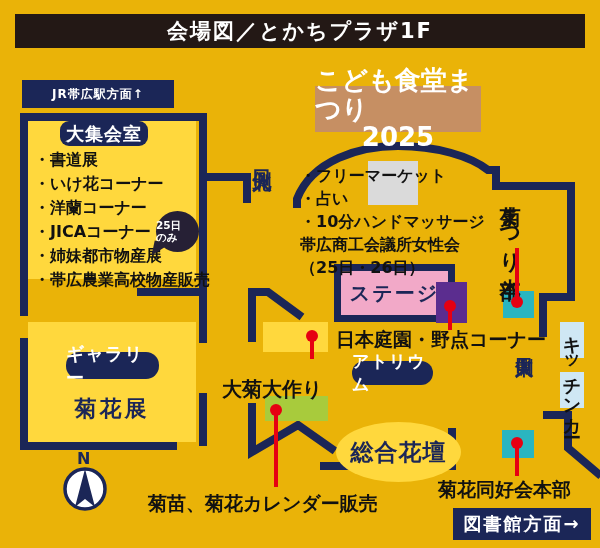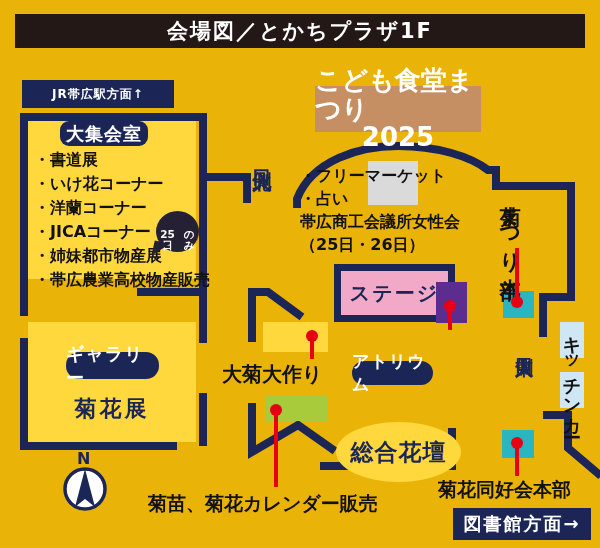--- a/index.html
+++ b/index.html
@@ -18,22 +18,22 @@
   .library{left:453px;top:508px;width:138px;height:32px;font-size:18px;letter-spacing:2px;z-index:7;}
 
   .kodomo{left:315px;top:86px;width:166px;height:46px;background:#c68f63;color:#ffffff;
     display:flex;flex-direction:column;align-items:center;justify-content:center;
     font-size:26px;line-height:1.1;z-index:7;}
 
   .room-panel{left:28px;top:121px;width:168px;height:158px;background:#ffd83d;z-index:2;}
   .room-title{left:60px;top:121px;width:88px;height:25px;border-radius:9px;font-size:18px;z-index:4;letter-spacing:1px;}
   .room-list{left:34px;top:148px;z-index:3;font-size:16px;line-height:24px;white-space:nowrap;}
   .badge{left:156px;top:211px;width:43px;height:41px;background:#262035;border-radius:50%;
-    color:#ffffff;font-size:10.5px;line-height:1.1;display:flex;flex-direction:row;
-    align-items:flex-end;justify-content:center;z-index:5;text-align:center;}
+    color:#ffffff;font-size:10.5px;line-height:1.1;display:flex;flex-direction:column;
+    align-items:flex-start;justify-content:center;z-index:5;text-align:center;}
   .badge::after{content:"";position:absolute;left:-3px;bottom:-5px;width:0;height:0;
     border-right:16px solid transparent;border-top:15px solid #262035;transform:rotate(12deg);}
 
   .vtext{writing-mode:vertical-rl;color:#111111;}
   .kita{left:250px;top:156px;height:95px;font-size:19px;color:#1b2657;z-index:5;}
   .higashi{left:512px;top:344px;height:42px;font-size:18px;line-height:1.35;color:#1b2657;z-index:5;}
   .kikumatsuri{left:496px;top:190px;height:96px;font-size:21px;line-height:1.3;z-index:5;}
   .kitchencar{left:560px;top:324px;height:116px;font-size:18px;z-index:5;}
   .bluepatch{width:24px;height:36px;background:#cfe7f4;z-index:4;}
 
@@ -44,21 +44,21 @@
     border:7px solid #1b2657;z-index:3;display:flex;align-items:center;justify-content:center;
     color:#1b2657;font-size:20px;letter-spacing:2px;}
   .purple{left:436px;top:282px;width:31px;height:41px;background:#5b2d8f;z-index:4;}
 
   .yellowbox{left:263px;top:322px;width:65px;height:30px;background:#ffd83d;z-index:3;}
   .greenbox{left:265px;top:396px;width:63px;height:25px;background:#a8cb3c;z-index:3;}
   .tealbox1{left:503px;top:291px;width:31px;height:27px;background:#2ab5c0;z-index:3;}
   .tealbox2{left:502px;top:430px;width:32px;height:28px;background:#2ab5c0;z-index:3;}
 
   .garden-label{left:336px;top:327px;font-size:19px;z-index:5;white-space:nowrap;}
-  .oogiku-label{left:222px;top:361px;font-size:20px;z-index:5;white-space:nowrap;}
+  .oogiku-label{left:222px;top:376px;font-size:20px;z-index:5;white-space:nowrap;}
   .atrium-pill{left:352px;top:361px;width:81px;height:24px;border-radius:12px;font-size:17px;z-index:5;letter-spacing:1px;}
   .kadan{left:336px;top:422px;width:125px;height:60px;border-radius:50%;background:#ffd83d;
     display:flex;align-items:center;justify-content:center;color:#1b2657;font-size:23px;
     letter-spacing:1px;z-index:4;}
   .gallery-panel{left:28px;top:322px;width:168px;height:120px;background:#ffd83d;z-index:2;}
   .gallery-pill{left:66px;top:352px;width:93px;height:27px;border-radius:13px;font-size:18px;z-index:4;letter-spacing:1px;}
   .gallery-sub{left:28px;top:394px;width:168px;text-align:center;color:#1b2657;font-size:22px;letter-spacing:3px;z-index:4;}
 
   .kikunae-label{left:148px;top:491px;font-size:19px;z-index:5;white-space:nowrap;}
   .doukoukai-label{left:438px;top:477px;font-size:19px;z-index:5;white-space:nowrap;}
@@ -114,32 +114,34 @@
     <span>のみ</span>
   </div>
 
   <div class="abs vtext kita">北側入口</div>
   <div class="abs vtext higashi">東側入口</div>
 
   <div class="abs graypatch"></div>
   <div class="abs events">
     <div>・フリーマーケット</div>
     <div>・占い</div>
+    <div>・10分ハンドマッサージ</div>
     <div>帯広商工会議所女性会</div>
     <div>（25日・26日）</div>
   </div>
 
   <div class="abs stage-outer">ステージ</div>
   <div class="abs purple"></div>
 
   <div class="abs yellowbox"></div>
   <div class="abs greenbox"></div>
   <div class="abs tealbox1"></div>
   <div class="abs tealbox2"></div>
 
+  <div class="abs garden-label">日本庭園・野点コーナー</div>
   <div class="abs oogiku-label">大菊大作り</div>
   <div class="abs navybox atrium-pill">アトリウム</div>
   <div class="abs kadan">総合花壇</div>
 
   <div class="abs gallery-panel"></div>
   <div class="abs navybox gallery-pill">ギャラリー</div>
   <div class="abs gallery-sub">菊花展</div>
 
   <div class="abs vtext kikumatsuri">菊まつり本部</div>
   <div class="abs bluepatch" style="left:560px;top:322px;"></div>

